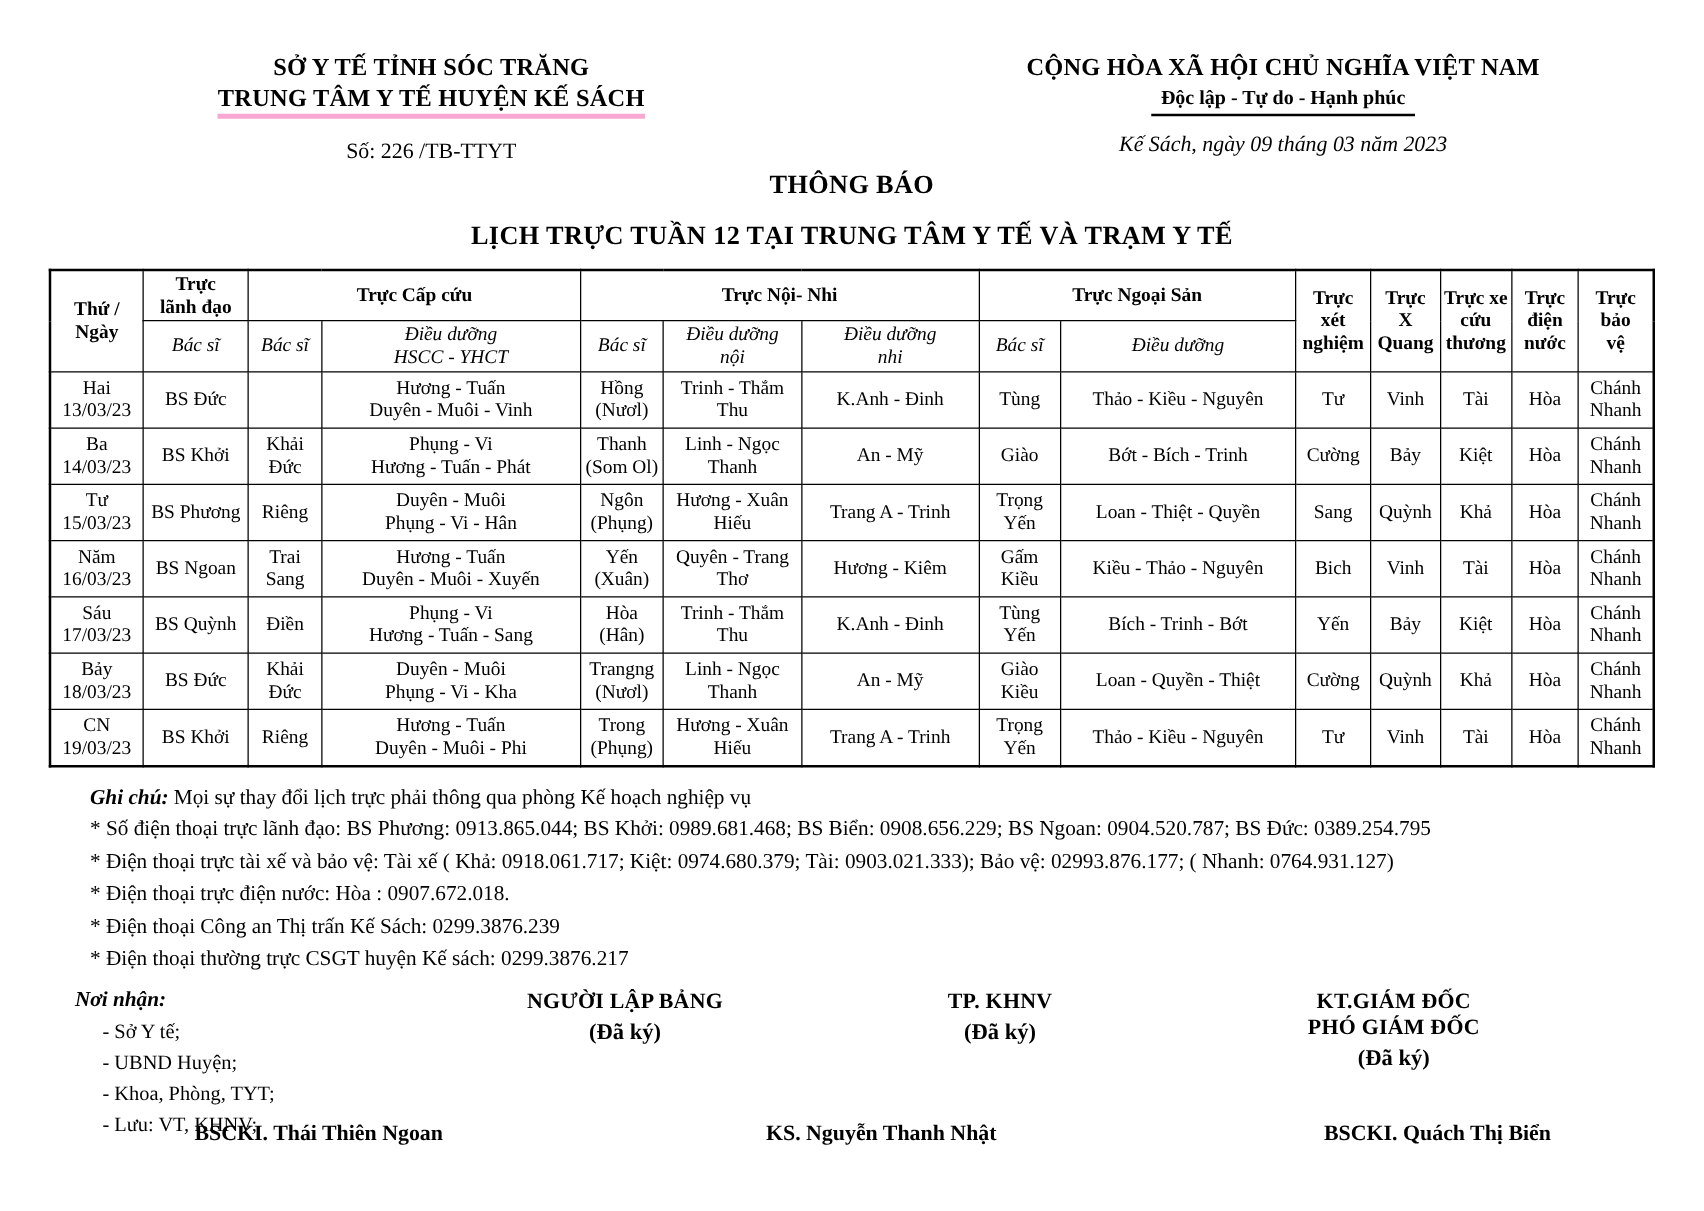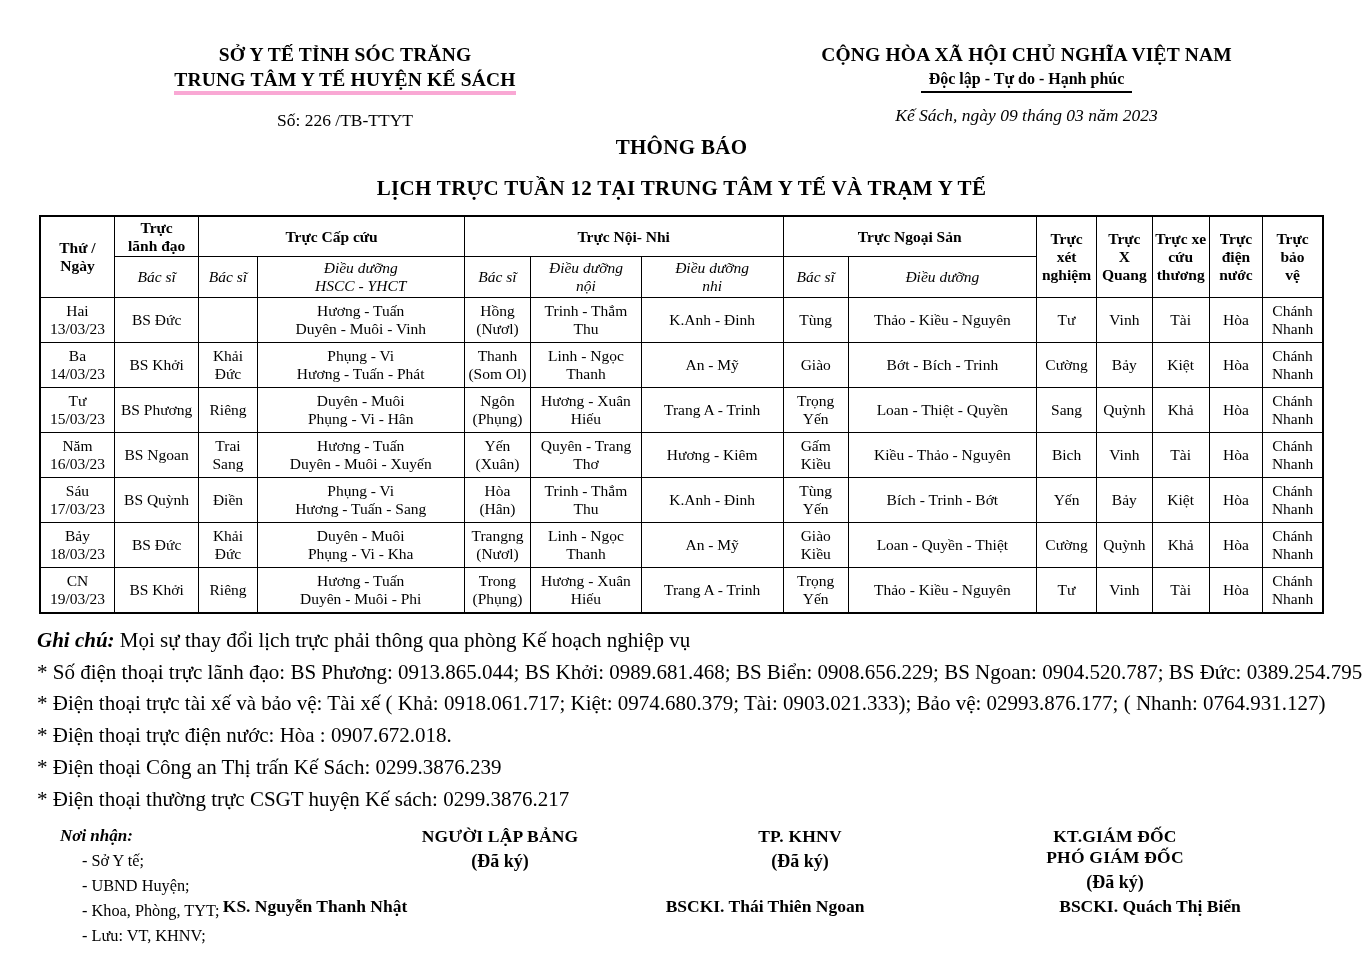--- a/index.html
+++ b/index.html
@@ -132,22 +132,22 @@
   col.c-ns-bs  { width: 65px; }
   col.c-ns-dd  { width: 187px; }
   col.c-lab    { width: 60px; }
   col.c-xray   { width: 55px; }
   col.c-amb    { width: 57px; }
   col.c-util   { width: 53px; }
   col.c-sec    { width: 60px; }
 
   
   .notes {
-    margin: 11px 0 0 37px;
-    font-size: 21px;
+    margin: 11px 0 0 72px;
+    font-size: 17px;
     line-height: 1.52;
   }
   .notes .lead {
     font-weight: bold;
     font-style: italic;
   }
 
   
   .sig-row {
     display: flex;
@@ -674,16 +674,16 @@
     <div class="sig-signed">(Đã ký)</div>
   </div>
   <div class="sig-col wide">
     <div class="sig-head">KT.GIÁM ĐỐC</div>
     <div class="sig-head">PHÓ GIÁM ĐỐC</div>
     <div class="sig-signed">(Đã ký)</div>
   </div>
 </div>
 
 <div class="names-row">
+  <div class="name-cell nc2">BSCKI. Thái Thiên Ngoan</div>
   <div class="name-cell nc1">KS. Nguyễn Thanh Nhật</div>
-  <div class="name-cell nc2">BSCKI. Thái Thiên Ngoan</div>
   <div class="name-cell nc3">BSCKI. Quách Thị Biển</div>
 </div>
 
 </body></html>

